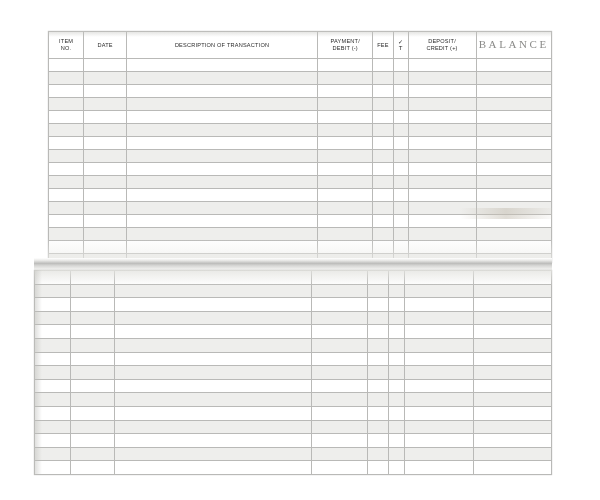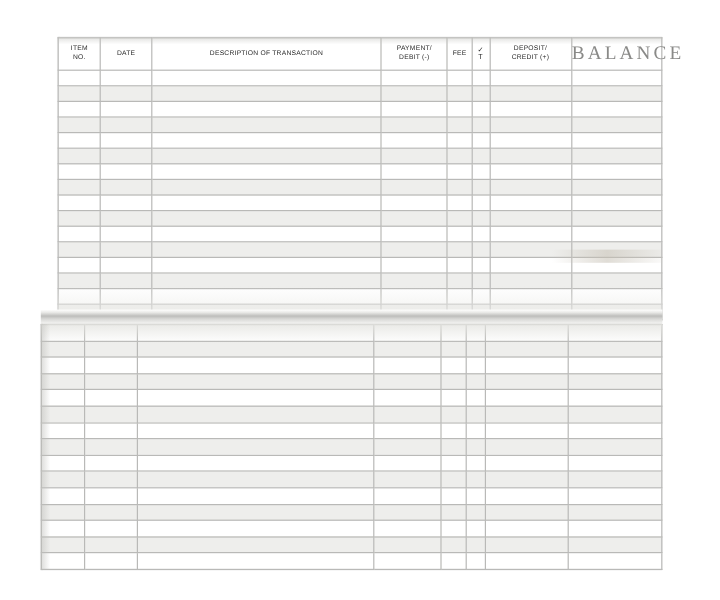--- a/index.html
+++ b/index.html
@@ -75,21 +75,21 @@
     height: 26px;
     font-size: 5.6px;
     letter-spacing: 0.2px;
     color: #2b2b2b;
     text-align: center;
     line-height: 1.25;
     background: #ffffff;
   }
 
   thead th.balance-head {
-    font-size: 16px;
+    font-size: 11px;
     letter-spacing: 2.6px;
     color: #8a8a88;
     font-family: "Liberation Serif", serif;
   }
 
   thead th.check-head {
     font-size: 6px;
     line-height: 1.05;
   }
 

